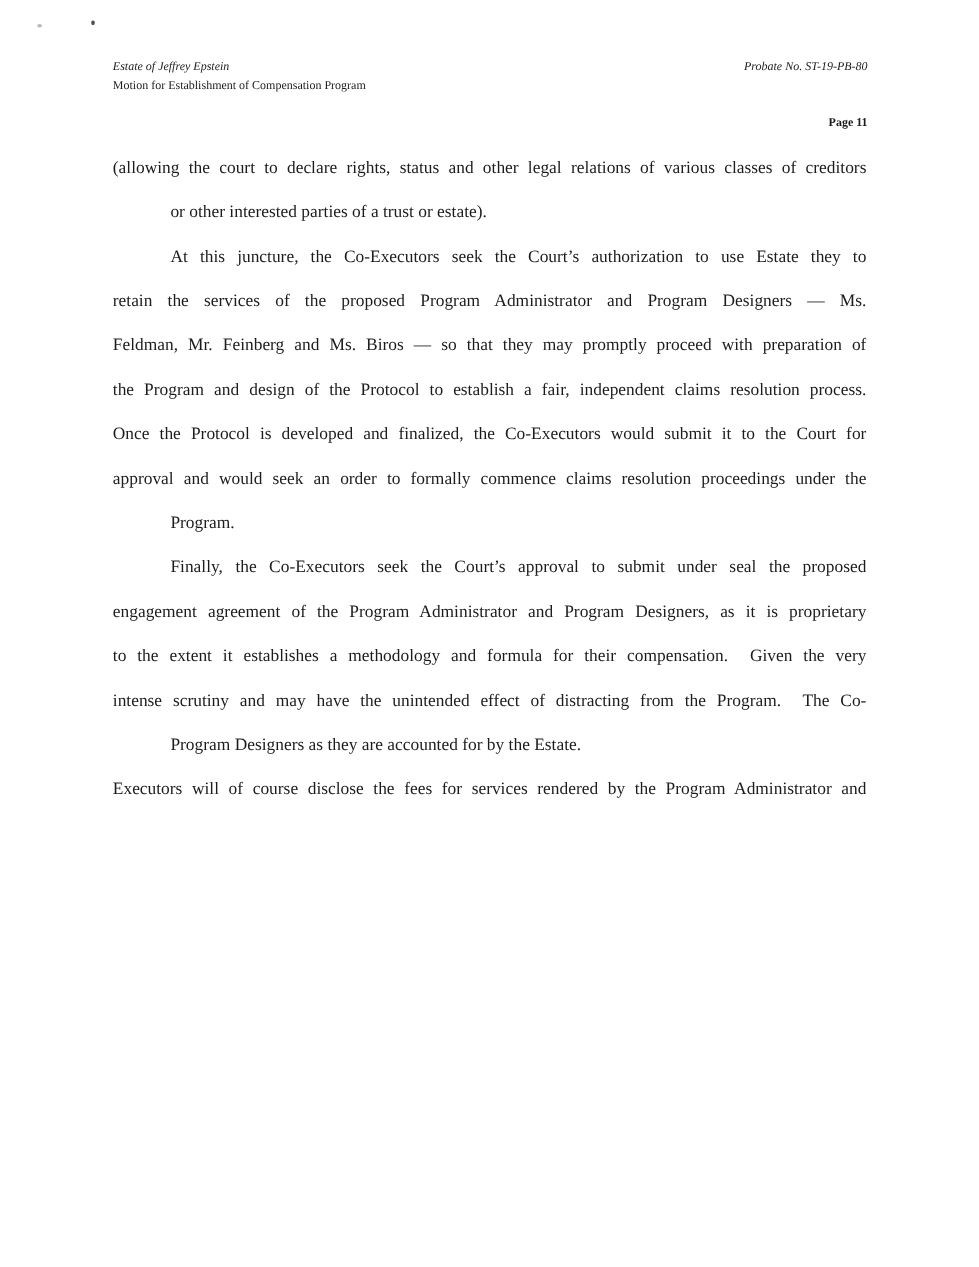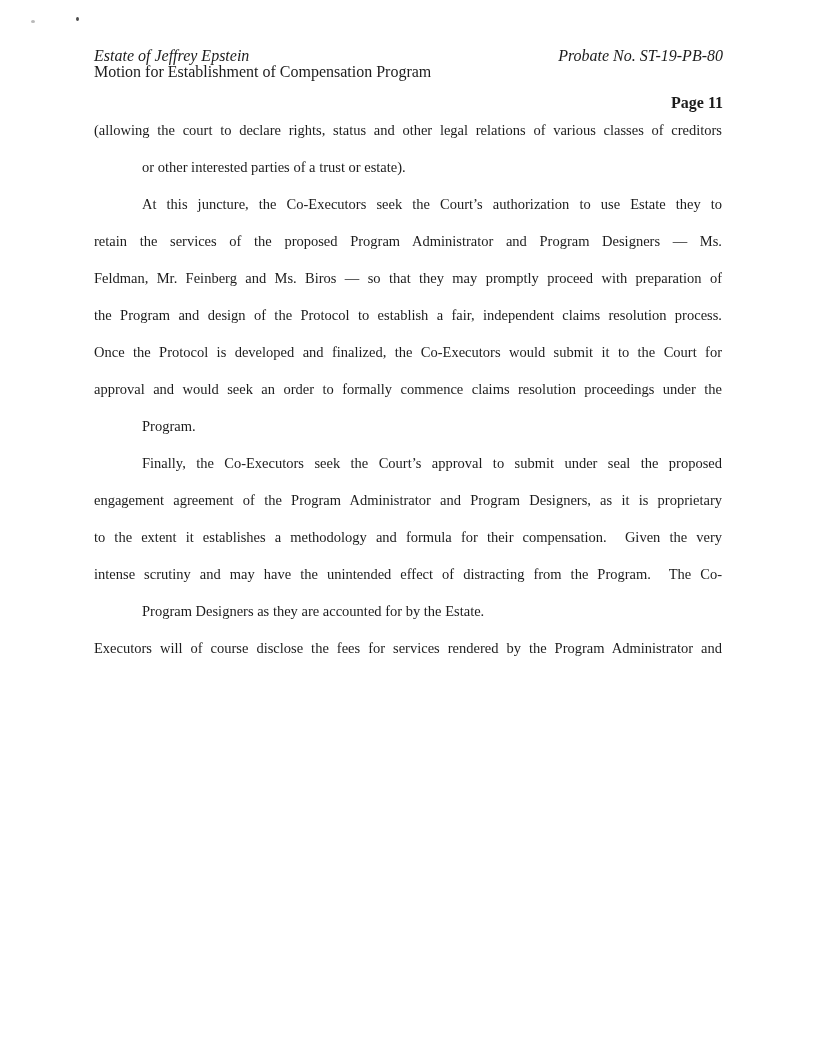--- a/index.html
+++ b/index.html
@@ -31,31 +31,31 @@
     width: 3px; height: 4px;
     background: #4d4d4d;
   }
   .doc-header {
     position: absolute;
     top: 48px;
     left: 94px;
     right: 93px;
     display: flex;
     justify-content: space-between;
-    font-size: 16px;
+    font-size: 10px;
     line-height: 15.5px;
   }
   .header-left  { text-align: left; }
   .header-right { text-align: right; }
   .case-title,
   .probate-number { font-style: italic; }
   .page-number    { font-weight: bold; margin-top: 31px; }
   .doc-body {
     position: absolute;
-    top: 112px;
+    top: 122px;
     left: 94px;
     width: 628px;
     font-size: 14.5px;
   }
   .line {
     height: 37px;
     line-height: 37px;
     overflow: hidden;
     text-align: justify;
     text-align-last: justify;

